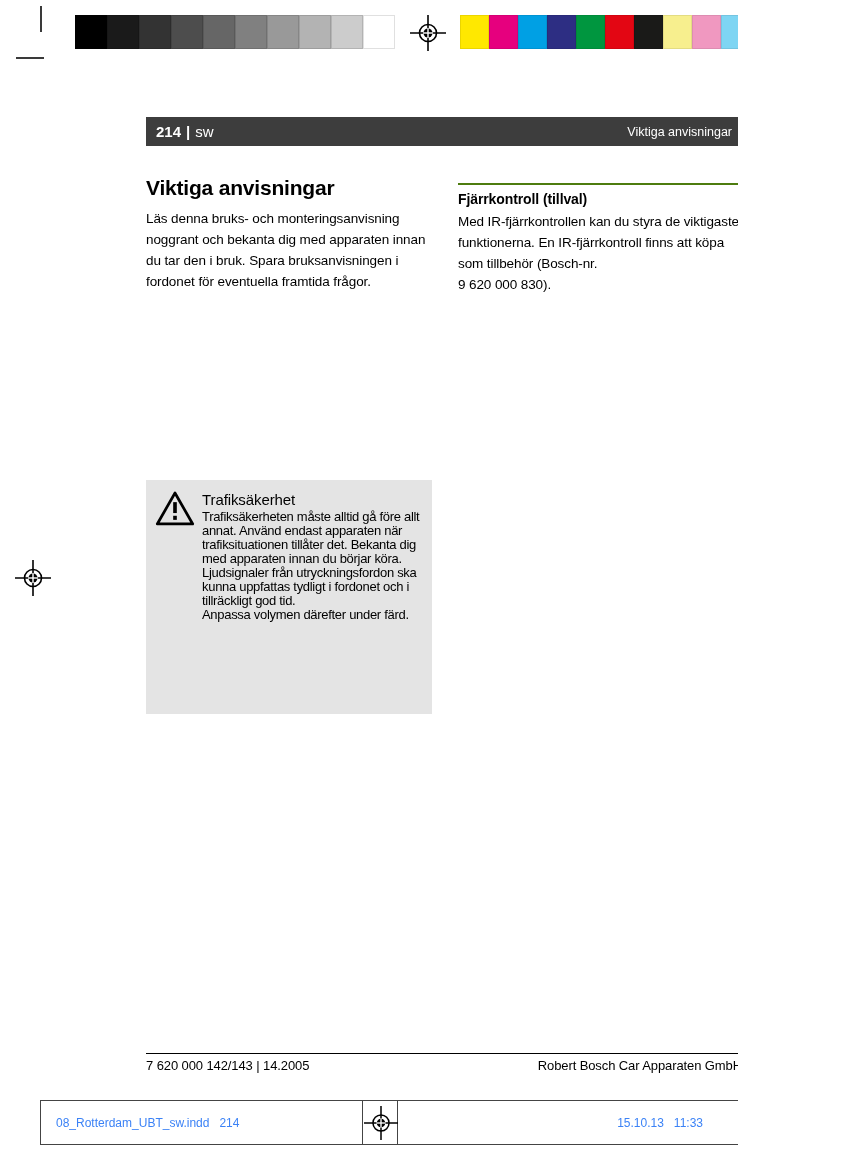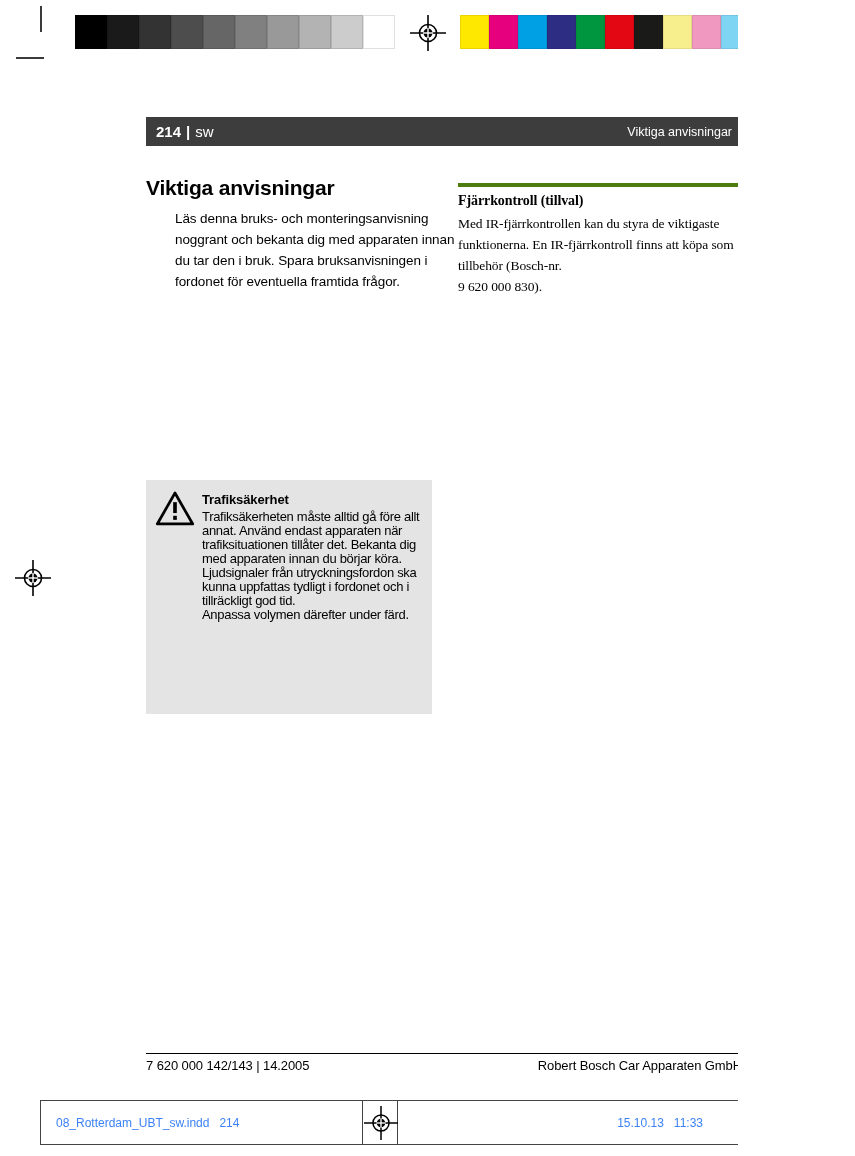--- a/index.html
+++ b/index.html
@@ -46,35 +46,35 @@
   .header-right { font-size: 12.5px; }
 
   
   .col { position: absolute; width: 286px; }
   .bodytext { font-size: 13.5px; line-height: 21px; letter-spacing: -0.1px; }
   .ml { white-space: pre-line; }
   .article-title {
     position: absolute; left: 146px; top: 176px;
     font-size: 21px; font-weight: bold; letter-spacing: -0.2px;
   }
-  .intro { left: 146px; top: 208px; margin-left: 29px; }
-  .section { border-top: 4px solid #4d7c0f; padding-top: 6px; font-family: Liberation Serif, serif; }
+  .intro { left: 146px; top: 208px; }
+  .section { border-top: 2px solid #4d7c0f; padding-top: 6px; }
   .section .sec-heading { font-size: 14px; font-weight: bold; letter-spacing: -0.1px; margin-bottom: 4px; }
   .intended-section { left: 146px; top: 316px; }
   .remote-section { left: 458px; top: 183px; }
 
   
   .warning-box {
     position: absolute; left: 146px; top: 480px; width: 286px;
     min-height: 234px;
     background: #e4e4e4;
     padding: 9px 8px 12px 56px;
   }
   .warning-icon { position: absolute; left: 9px; top: 10px; }
-  .warning-title { font-weight: bold; font-size: 13px; line-height: 21px; letter-spacing: -0.1px; }
+  .warning-title { font-weight: normal; font-size: 15px; line-height: 21px; letter-spacing: -0.1px; }
   .warning-body { font-size: 13px; line-height: 14px; letter-spacing: -0.3px; }
 
   
   .footer-rule { position: absolute; left: 146px; top: 1053px; width: 596px; border-top: 1px solid #000; }
   .footer-row {
     position: absolute; left: 146px; top: 1058px; width: 596px;
     display: flex; justify-content: space-between;
     font-size: 13px; letter-spacing: -0.1px;
   }
 

